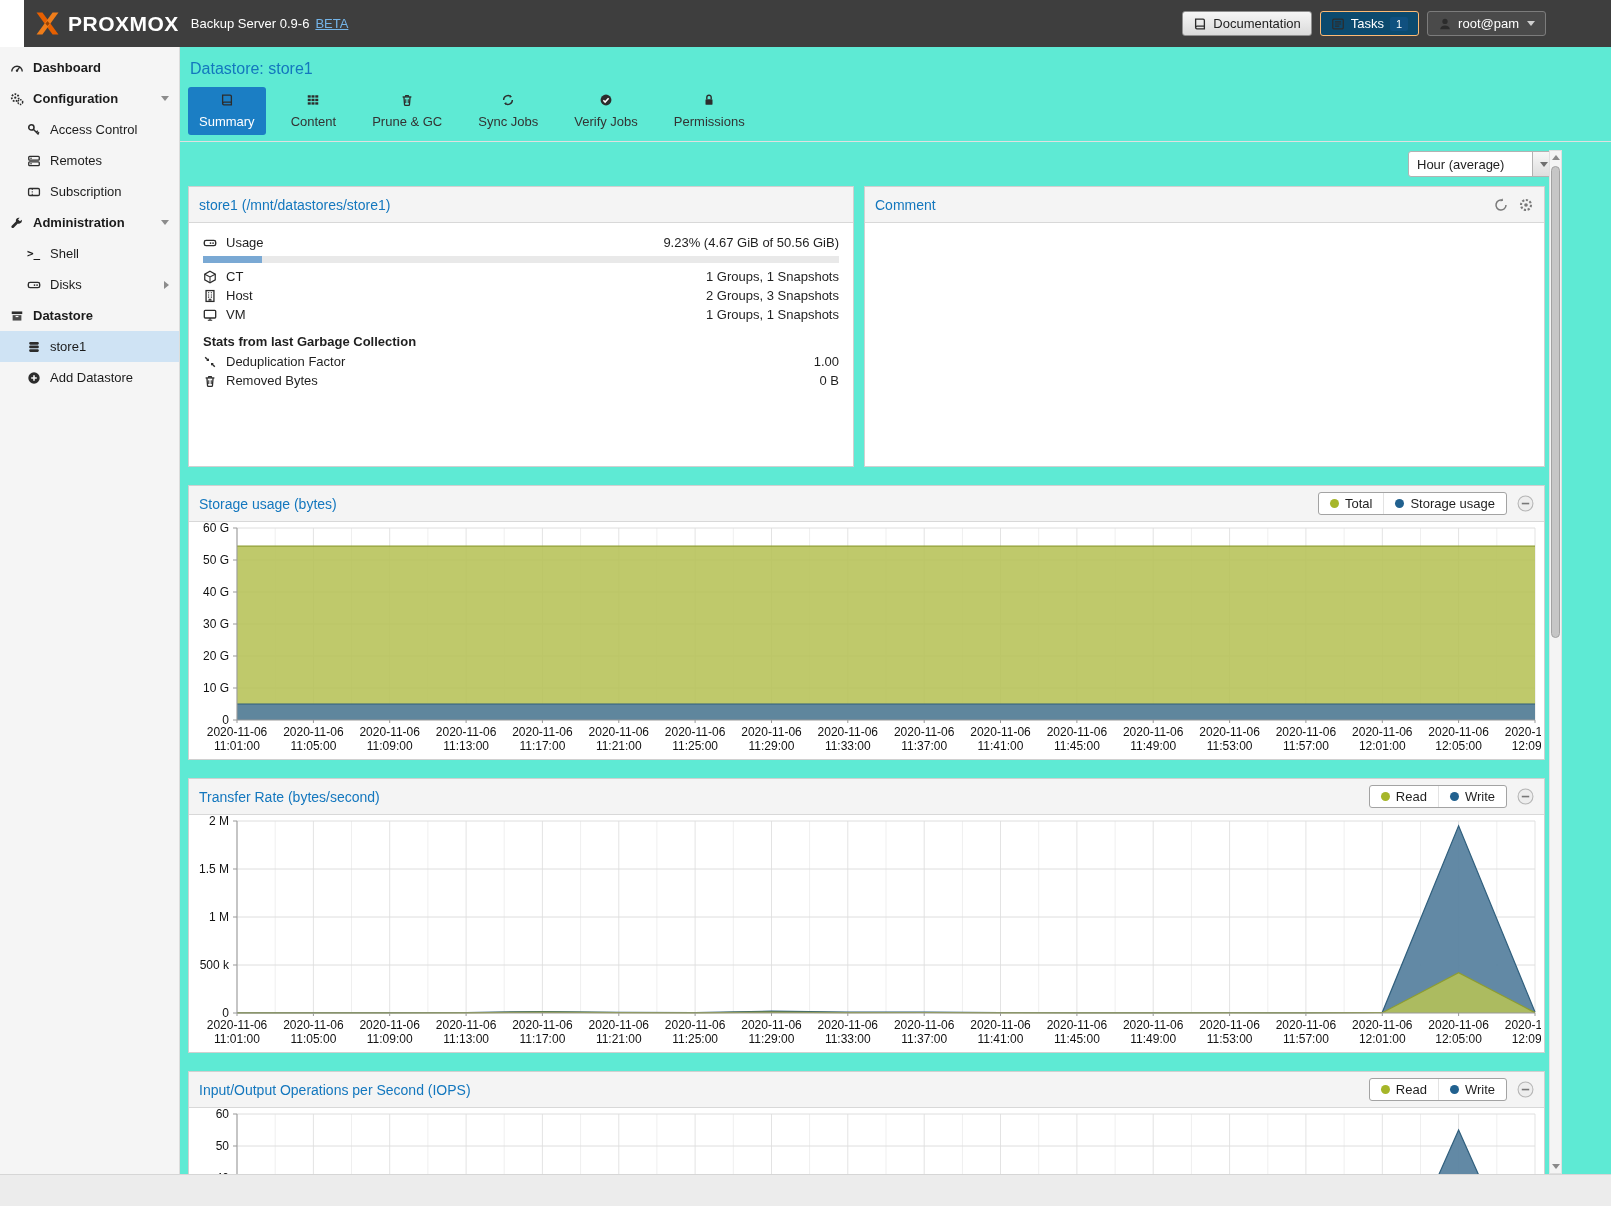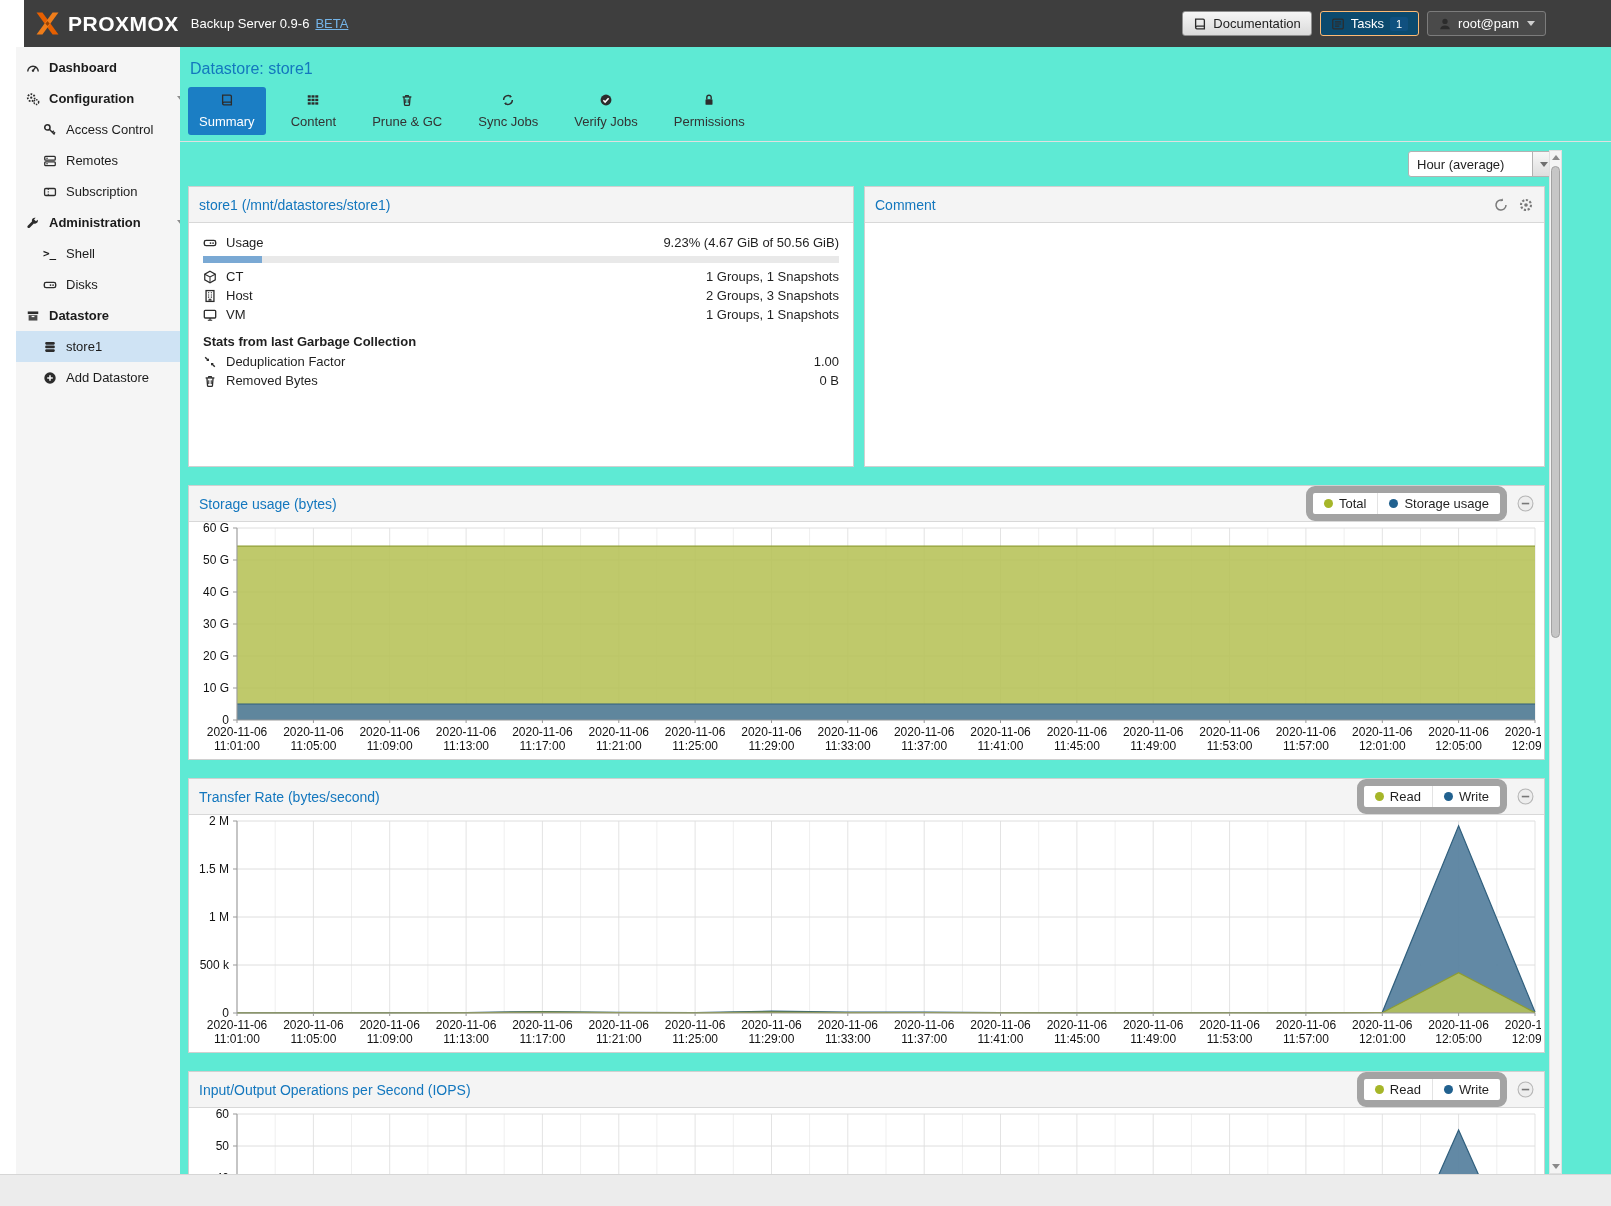--- a/index.html
+++ b/index.html
@@ -21,21 +21,21 @@
   .hdr-right { margin-left:auto; margin-right:55px; display:flex; align-items:center; gap:8px; }
   .hbtn { display:inline-flex; align-items:center; gap:6px; height:25px; padding:0 10px; border-radius:3px;
           font-size:13px; font-family:inherit; cursor:pointer; }
   .hbtn.doc { background:linear-gradient(#f6f6f6,#dadada); border:1px solid #8f8f8f; color:#222; }
   .hbtn.tasks { background:#0c4a6e; border:1px solid #fdba74; color:#fff; }
   .hbtn.user { background:#4a4a4a; border:1px solid #7c7c7c; color:#fff; }
   .badge { background:#10507f; color:#fff; font-size:11px; padding:1px 6px; border-radius:2px; }
   .caret { width:0; height:0; border-left:4px solid transparent; border-right:4px solid transparent; border-top:5px solid #cfcfcf; margin-left:2px; }
 
   
-  .sidebar { position:absolute; left:16px; top:47px; bottom:0; width:180px; background:#f5f5f5; border-right:1px solid #dcdcdc; padding-top:5px; }
+  .sidebar { position:absolute; left:0; top:47px; bottom:0; width:180px; background:#f5f5f5; border-right:1px solid #dcdcdc; padding-top:5px; }
   .side-item { height:31px; display:flex; align-items:center; gap:9px; padding:0 10px; position:relative; cursor:pointer; color:#1b1b1b; }
   .side-item.group { font-weight:bold; }
   .side-item.child { padding-left:27px; }
   .side-item.selected { background:#cfe3f4; }
   .icn { width:14px; height:14px; flex:none; color:#2c2c2c; }
   .exp { position:absolute; right:10px; width:0; height:0; cursor:pointer; }
   .exp.down { border-left:4px solid transparent; border-right:4px solid transparent; border-top:5px solid #8c8c8c; }
   .exp.right { border-top:4px solid transparent; border-bottom:4px solid transparent; border-left:5px solid #8c8c8c; }
   .termglyph { font-family:"DejaVu Sans Mono", monospace; font-weight:bold; font-size:11px; width:14px; flex:none; }
 
@@ -62,21 +62,21 @@
   .panel-bd { padding:10px 14px; }
   .kv { display:flex; align-items:center; padding:2px 0; }
   .kv .lbl { display:flex; align-items:center; gap:9px; }
   .kv .val { margin-left:auto; }
   .subhead { font-weight:bold; margin:10px 0 3px; }
   .progress { height:7px; background:#e9e9e9; margin:4px 0 4px; }
   .progress i { display:block; height:100%; background:#7aa9d4; }
 
   .chart-panel { margin-top:18px; }
   .chart-bd { padding:0 0 0 2px; }
-  .legend { margin-left:auto; display:flex; background:#fff; border:7px solid #a3a3a3; border-radius:9px; overflow:hidden; }
+  .legend { margin-left:auto; display:flex; background:#fff; border:1px solid #a3a3a3; border-radius:3px; overflow:hidden; }
   .legend-item { display:flex; align-items:center; gap:6px; padding:3px 11px; cursor:pointer; }
   .legend-item + .legend-item { border-left:1px solid #e3e3e3; }
   .dot { width:9px; height:9px; border-radius:50%; display:inline-block; }
   .tool { cursor:pointer; display:inline-flex; }
   .collapse { margin-left:10px; }
 
   
   .vscroll { position:absolute; top:103px; right:49px; bottom:0; width:13px; background:#f4f4f4; border:1px solid #e0e0e0; }
   .scroll-up, .scroll-down { position:absolute; left:0; right:0; height:13px; display:flex; align-items:center; justify-content:center; cursor:pointer; }
   .scroll-up { top:0; } .scroll-down { bottom:0; }

